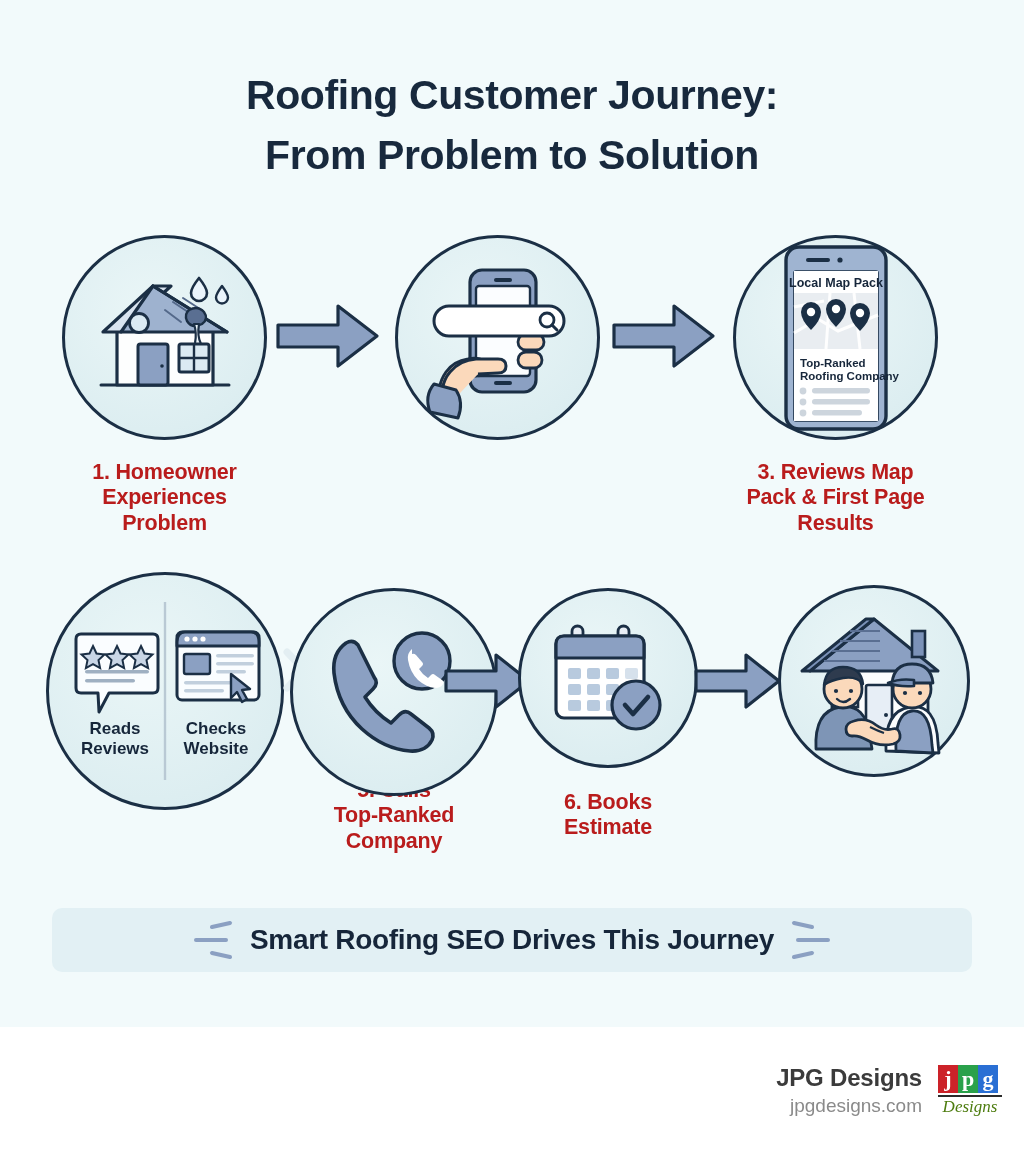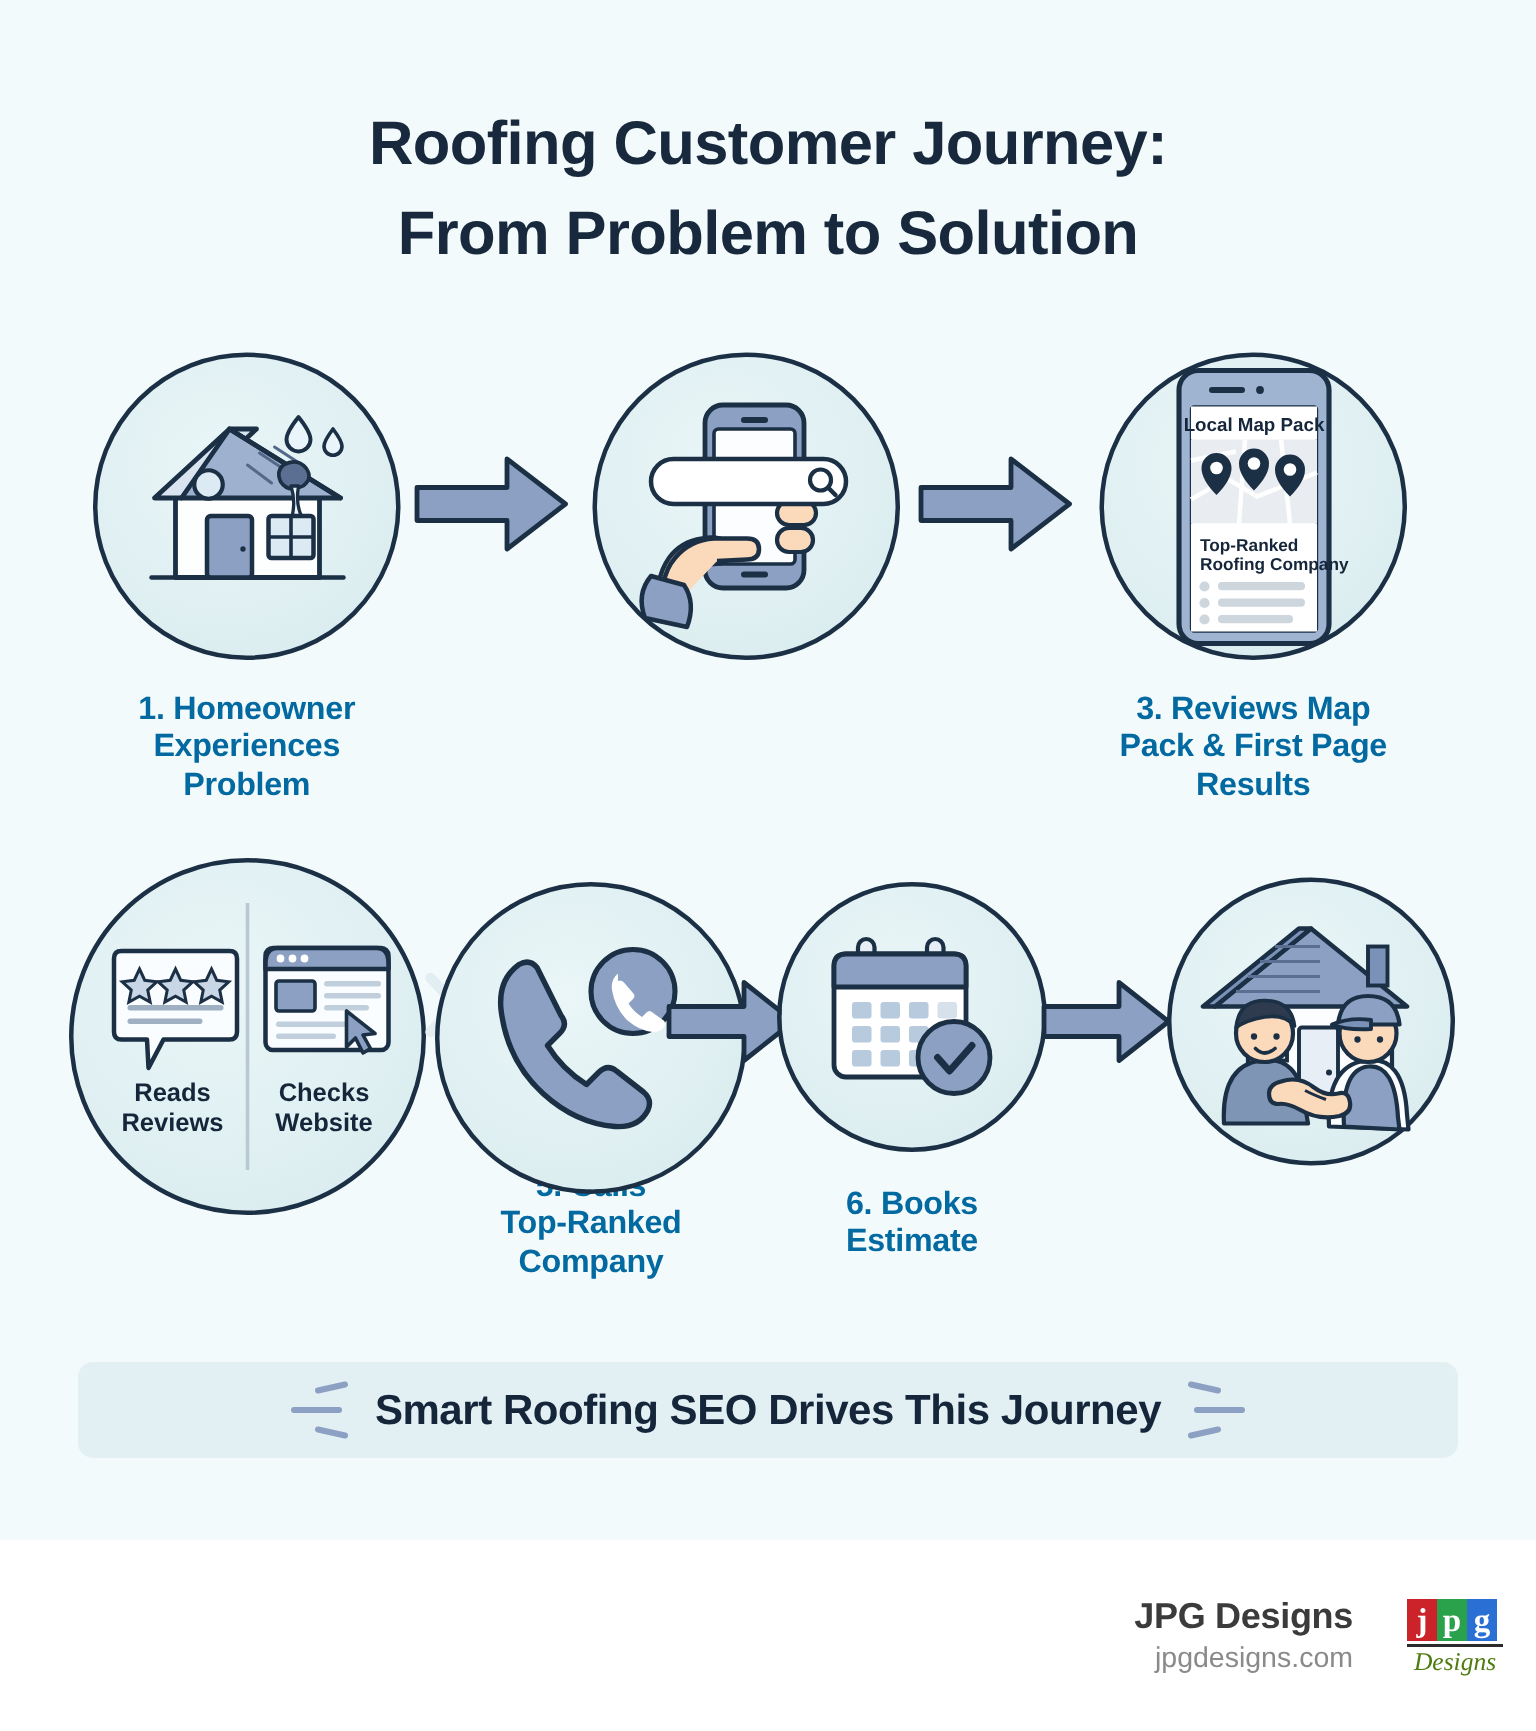--- a/index.html
+++ b/index.html
@@ -30,21 +30,21 @@
   .circle{
     position:relative;
     border-radius:50%;
     background:radial-gradient(circle at 42% 36%, #eaf6f7 0%, #ddeef1 70%, #d6eaee 100%);
     border:3.5px solid #1b2f45;
     box-sizing:border-box;
     display:flex;align-items:center;justify-content:center;
     margin:0 auto;
   }
   .caption{
-    color:#0369a1;
+    color:#b91c1c;
     font-size:21.5px;
     font-weight:bold;
     line-height:1.18;
     letter-spacing:-0.2px;
     white-space:pre-line;
   }
 
   
   .arrow{position:absolute;}
   .chev{position:absolute;}
@@ -58,21 +58,21 @@
   .banner-text{
     color:#16263a;font-size:28px;font-weight:bold;letter-spacing:-0.3px;
   }
 
   
   .footer{
     position:absolute;left:0;top:1027px;width:1024px;height:127px;background:#ffffff;
   }
   .footer-inner{
     position:absolute;right:22px;top:38px;
-    display:flex;align-items:flex-end;gap:36px;
+    display:flex;align-items:flex-start;gap:16px;
   }
   .footer-txt{text-align:right;line-height:1.12;}
   .brand{font-size:24px;font-weight:bold;color:#3b3b3b;letter-spacing:-0.2px;}
   .brand-url{font-size:19px;color:#8a8a8a;margin-top:3px;}
   .logo{width:64px;}
   .logo-squares{display:flex;}
   .logo-sq{
     width:20px;height:28px;display:flex;align-items:center;justify-content:center;
     color:#fff;font-family:"Liberation Serif",serif;font-weight:bold;font-size:22px;line-height:1;
   }

